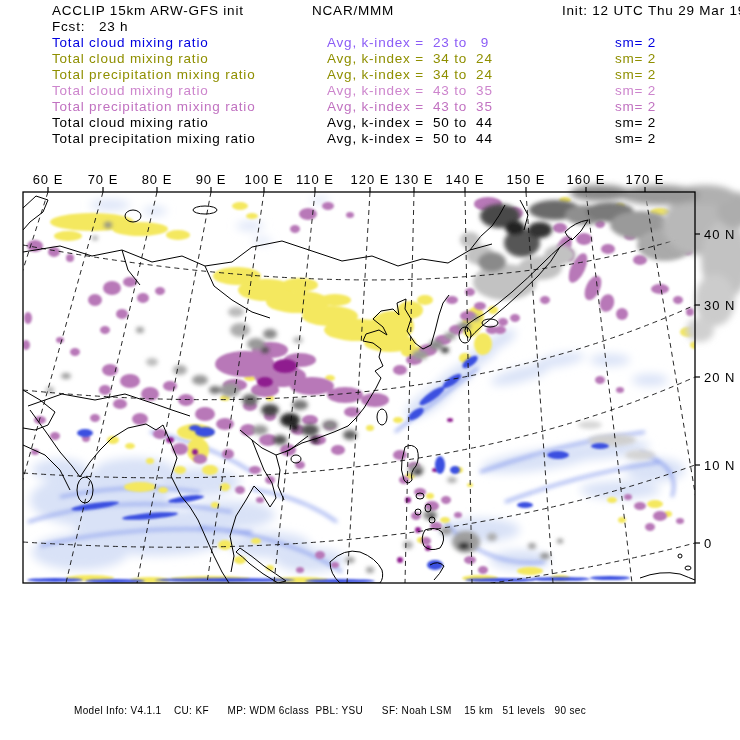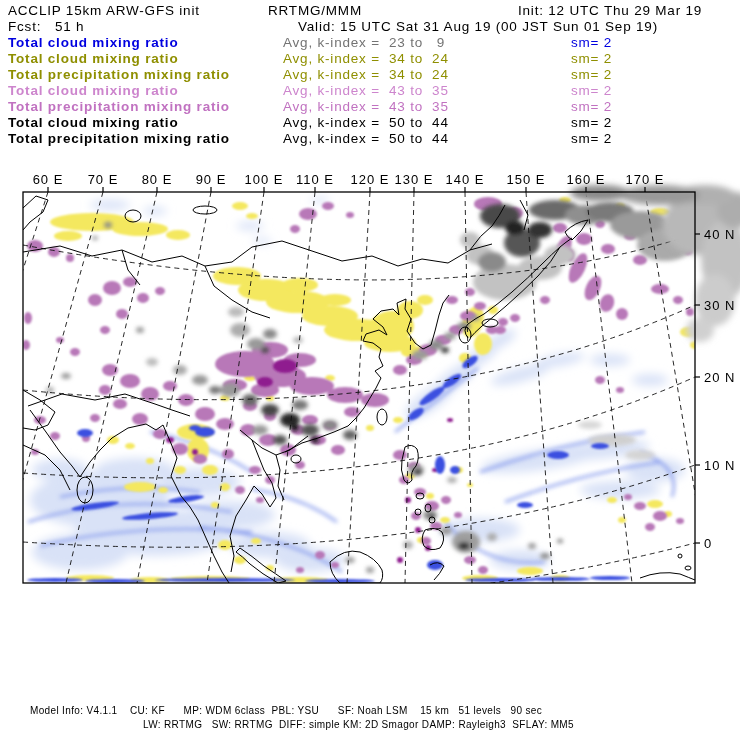--- a/index.html
+++ b/index.html
@@ -1,45 +1,44 @@
 <!DOCTYPE html>
 <html><head>
 <meta charset="utf-8">
 <style>
   html,body{margin:0;padding:0;background:#fff;}
   body{font-family:"Liberation Sans", sans-serif; color:#000;}
   #stage{position:relative;width:740px;height:740px;background:#fff;overflow:hidden;}
-  .abs{position:absolute;white-space:pre;font-size:13.5px;letter-spacing:0.8px;line-height:14px;}
+  .abs{position:absolute;white-space:pre;font-size:13.5px;letter-spacing:0.8px;line-height:14px;margin-left:44px;}
   .h-title{left:8px;top:4px;}
   .h-center{left:268px;top:4px;}
   .h-init{left:518px;top:4px;}
   .h-fcst{left:8px;top:20px;}
   .h-valid{left:298px;top:20px;}
-  .leg-label{left:8px;font-weight:bold;}
+  .leg-label{left:8px;}
   .leg-kindex{left:283px;}
   .leg-sm{left:571px;}
   .footer{font-size:10px;letter-spacing:0.35px;}
   .f1{left:30px;top:704px;}
   .f2{left:143px;top:718px;}
   svg{position:absolute;left:0;top:0;}
   svg text{font-family:"Liberation Sans",sans-serif;font-size:13px;letter-spacing:1px;fill:#000;}
 </style>
 </head>
 <body>
 
 <div id="stage">
 
   <div class="abs h-title">ACCLIP 15km ARW-GFS init</div>
-  <div class="abs h-center">RRTMG/MMM</div>
+  <div class="abs h-center">NCAR/MMM</div>
   <div class="abs h-init">Init: 12 UTC Thu 29 Mar 19</div>
-  <div class="abs h-fcst">Fcst:   51 h</div>
-  <div class="abs h-valid">Valid: 15 UTC Sat 31 Aug 19 (00 JST Sun 01 Sep 19)</div>
+  <div class="abs h-fcst">Fcst:   23 h</div>
 
   <div class="abs leg-label" style="top: 36px; color: rgb(0, 0, 224);">Total cloud mixing ratio</div>
-  <div class="abs leg-kindex" style="top: 36px; color: #737373;">Avg, k-index =  23 to   9</div>
+  <div class="abs leg-kindex" style="top: 36px; color: #8b5cf6;">Avg, k-index =  23 to   9</div>
   <div class="abs leg-sm" style="top: 36px; color: rgb(0, 0, 224);">sm= 2</div>
 
   <div class="abs leg-label" style="top: 52px; color: rgb(143, 143, 0);">Total cloud mixing ratio</div>
   <div class="abs leg-kindex" style="top: 52px; color: rgb(143, 143, 0);">Avg, k-index =  34 to  24</div>
   <div class="abs leg-sm" style="top: 52px; color: rgb(143, 143, 0);">sm= 2</div>
 
   <div class="abs leg-label" style="top: 68px; color: rgb(143, 143, 0);">Total precipitation mixing ratio</div>
   <div class="abs leg-kindex" style="top: 68px; color: rgb(143, 143, 0);">Avg, k-index =  34 to  24</div>
   <div class="abs leg-sm" style="top: 68px; color: rgb(143, 143, 0);">sm= 2</div>
 
@@ -536,14 +535,13 @@
     <g text-anchor="start">
       <text x="704" y="239">40 N</text>
       <text x="704" y="310">30 N</text>
       <text x="704" y="382">20 N</text>
       <text x="704" y="470">10 N</text>
       <text x="704" y="548">0</text>
     </g>
   </svg>
 
   <div class="abs footer f1">Model Info: V4.1.1    CU: KF      MP: WDM 6class  PBL: YSU      SF: Noah LSM    15 km   51 levels   90 sec</div>
-  <div class="abs footer f2">LW: RRTMG   SW: RRTMG  DIFF: simple KM: 2D Smagor DAMP: Rayleigh3  SFLAY: MM5</div>
 </div>
 
 </body></html>

